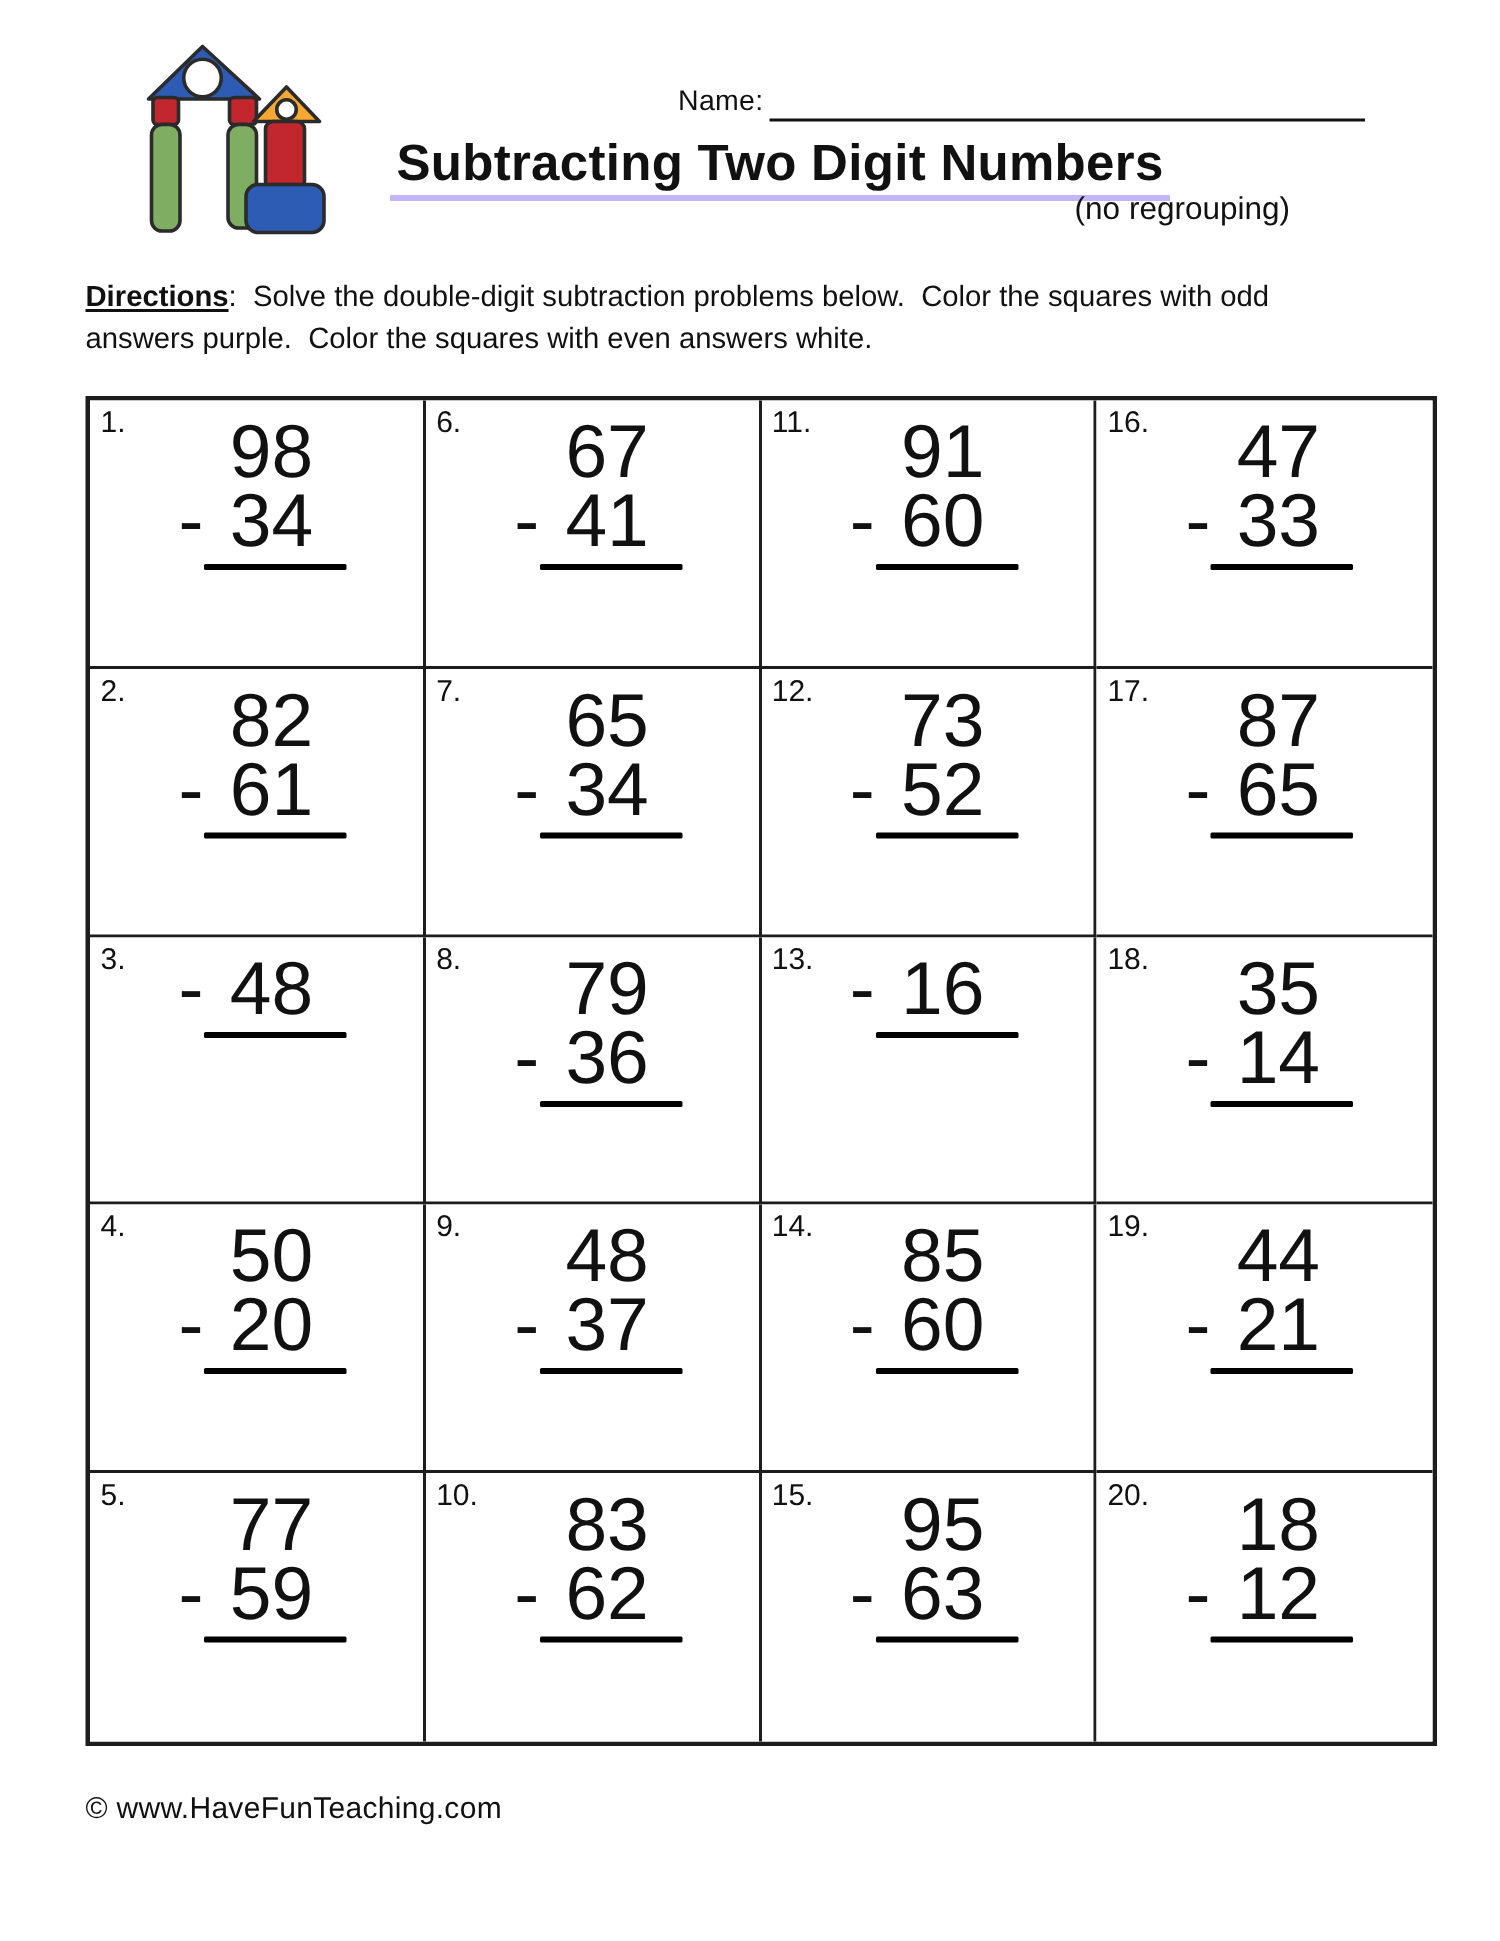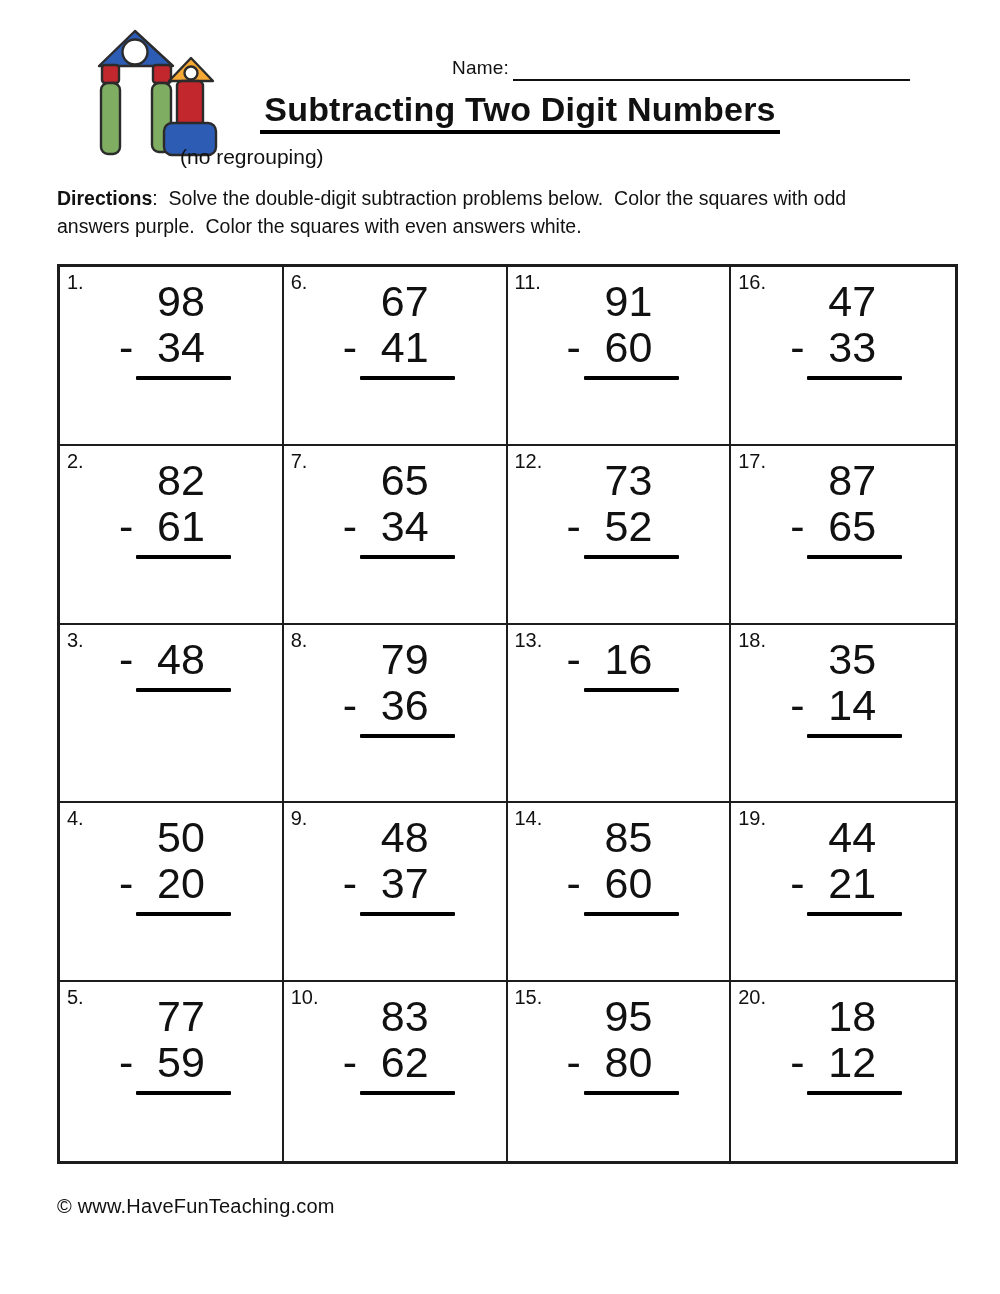--- a/index.html
+++ b/index.html
@@ -44,42 +44,43 @@
     position: absolute;
     left: 180px; top: 90px;
     width: 680px;
     text-align: center;
   }
   .title-wrap .title-text {
     display: inline-block;
     font-size: 34px;
     font-weight: 700;
     letter-spacing: 0.2px;
-    border-bottom: 4px solid #000000;
+    border-bottom: 4px solid #c4b5fd;
     padding: 0 4px 1px 4px;
   }
   .subtitle {
     position: absolute;
-    left: 180px; top: 145px;
+    left: 180px; top: 128px;
     width: 680px;
-    text-align: left;
+    text-align: right;
     font-size: 21px;
   }
 
   
   .directions {
     position: absolute;
     left: 57px; top: 184px;
     width: 845px;
     font-size: 19.5px;
     line-height: 28px;
     white-space: pre-wrap;
   }
   .directions .dir-label {
     font-weight: 700;
+    text-decoration: underline;
     text-decoration-thickness: 2px;
     text-underline-offset: 2px;
   }
 
   
   .grid {
     position: absolute;
     left: 57px; top: 264px;
     width: 901px; height: 900px;
     border: 3px solid #1d1d1d;
@@ -98,21 +99,21 @@
   .cell:nth-child(n+17) { border-bottom: none; }
 
   .pnum {
     position: absolute;
     left: 7px; top: 4px;
     font-size: 20px;
   }
   .prob {
     width: 130px;
     margin: 11px 0 16px 56px;
-    font-size: 43px;
+    font-size: 50px;
     line-height: 46px;
     text-align: center;
   }
   .subrow { position: relative; }
   .minus {
     position: absolute;
     left: 3px; top: 0;
   }
   .ansline {
     height: 4px;
@@ -378,21 +379,21 @@
       <div class="ansline"></div>
     </div>
   </div>
 
   <div class="cell">
     <span class="pnum">15.</span>
     <div class="prob">
       <div class="minuend">95</div>
       <div class="subrow">
         <span class="minus">-</span>
-        <span class="subtrahend">80</span>
+        <span class="subtrahend">63</span>
       </div>
       <div class="ansline"></div>
     </div>
   </div>
 
   <div class="cell">
     <span class="pnum">20.</span>
     <div class="prob">
       <div class="minuend">18</div>
       <div class="subrow">

